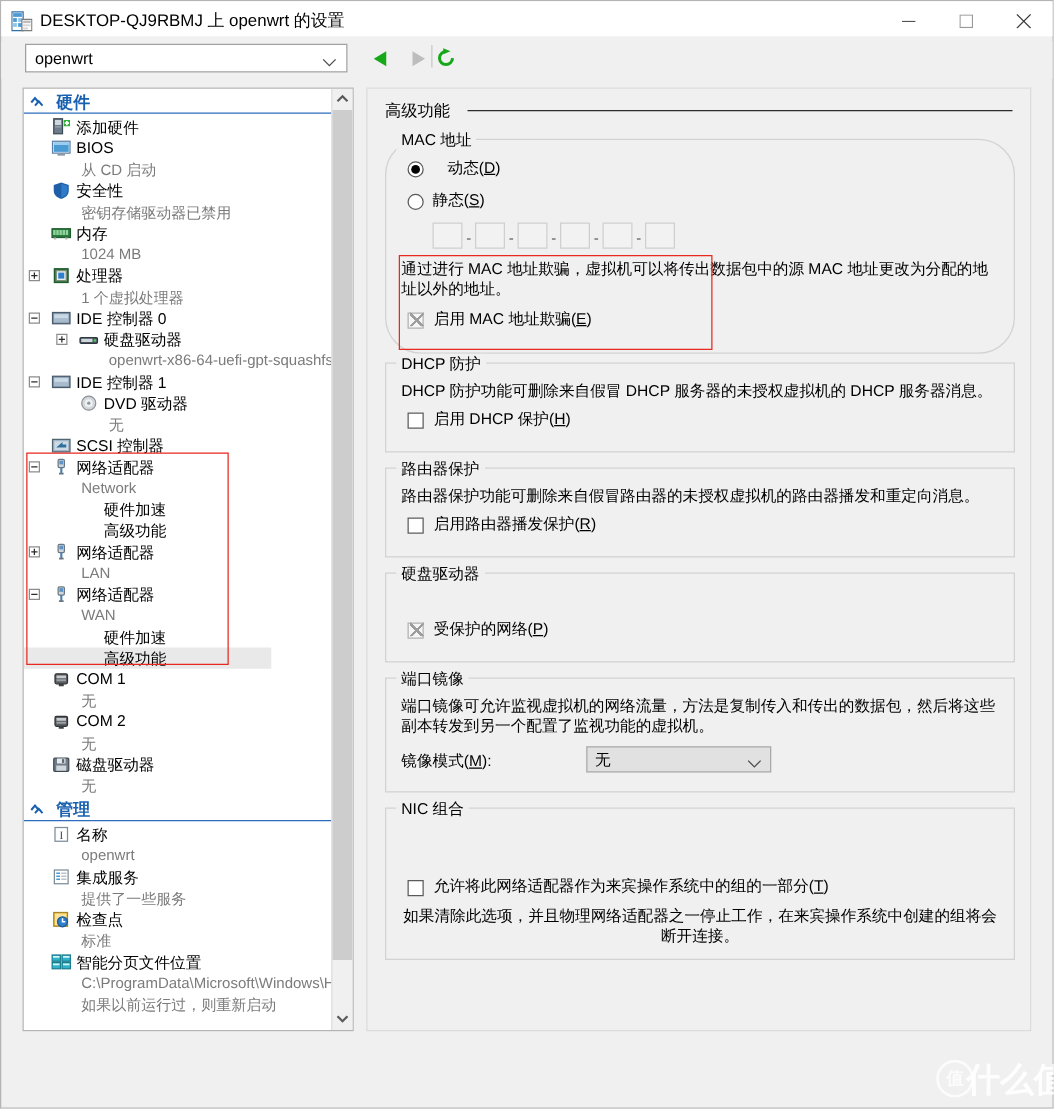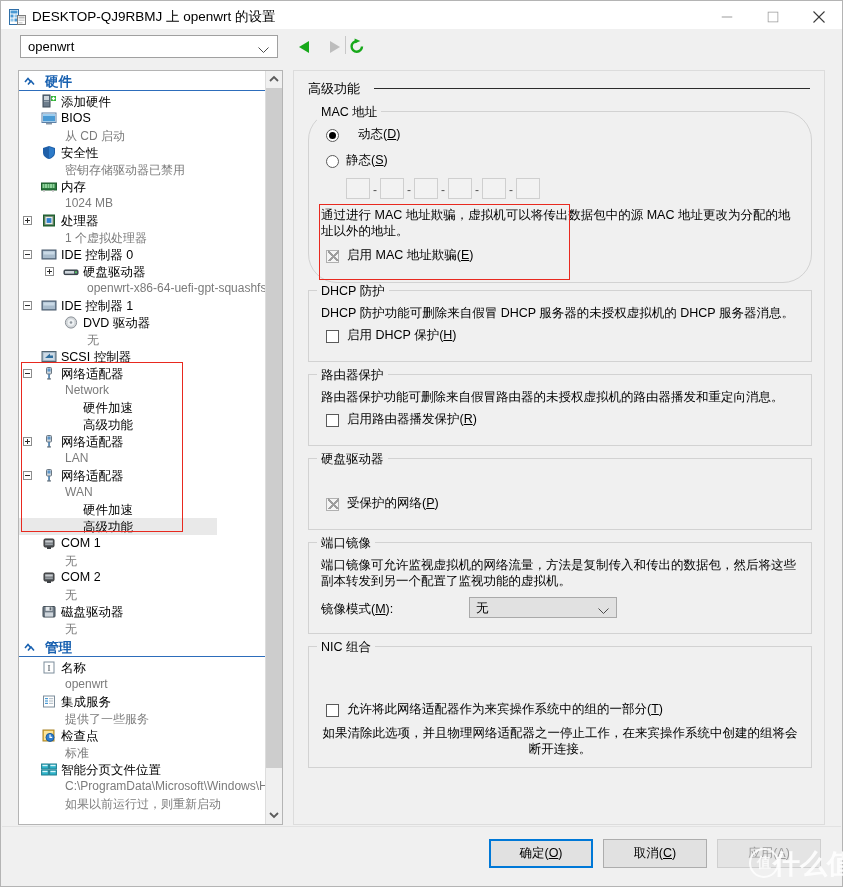--- a/index.html
+++ b/index.html
@@ -522,24 +522,19 @@
     </div>
 
     <div class="gb" style="left:14px;top:575px;width:504px;height:122px;">
       <span class="gt">NIC 组合</span>
       <span class="cb" style="left:17px;top:57px;"></span>
       <span class="chk-lbl" style="left:38px;top:54px;">允许将此网络适配器作为来宾操作系统中的组的一部分(<span class="mn">T</span>)</span>
       <div class="desc" style="left:12px;top:78px;width:478px;text-align:center;">如果清除此选项，并且物理网络适配器之一停止工作，在来宾操作系统中创建的组将会断开连接。</div>
     </div>
   </div>
 
-  <div class="footer">
-    <div class="btn def" style="left:487px;top:12px;width:104px;">确定(<span class="mn">O</span>)</div>
-    <div class="btn" style="left:601px;top:12px;width:104px;">取消(<span class="mn">C</span>)</div>
-    <div class="btn dis" style="left:715px;top:12px;width:104px;">应用(<span class="mn">A</span>)</div>
-  </div>
 
   <div class="wm wm-ring">
     <span>值</span>
   </div>
   <div class="wm wm-txt">什么值得买</div>
 
 </div>
 
 </body></html>

